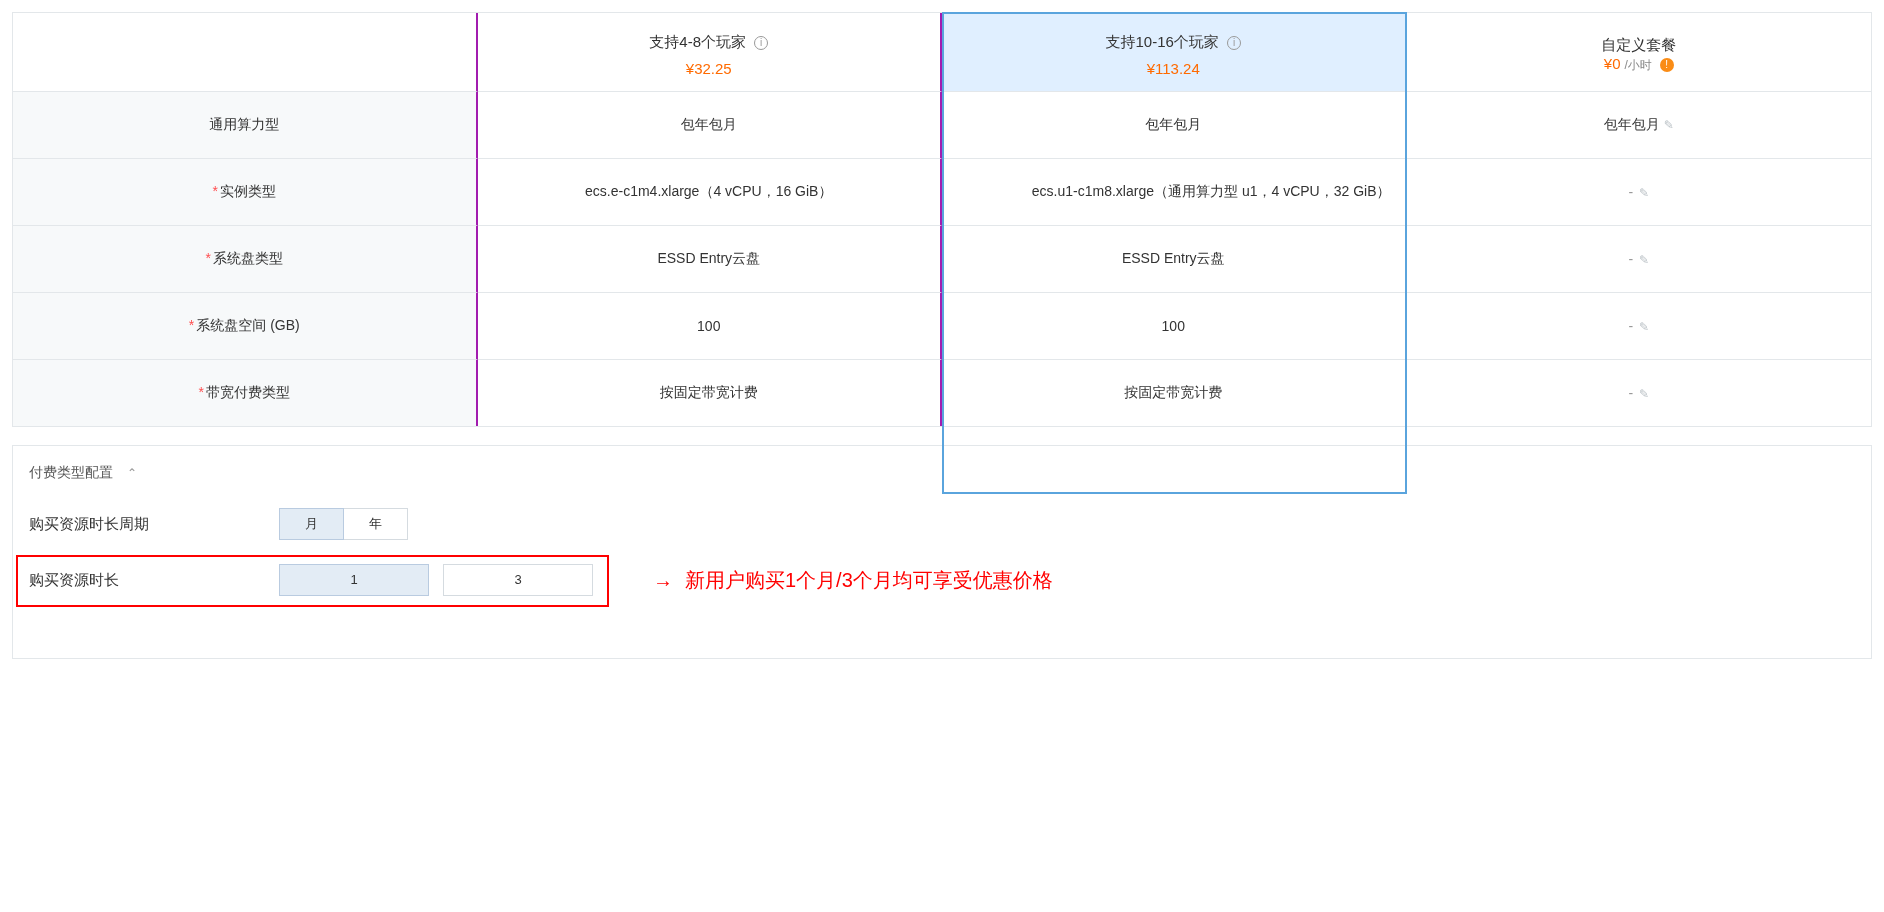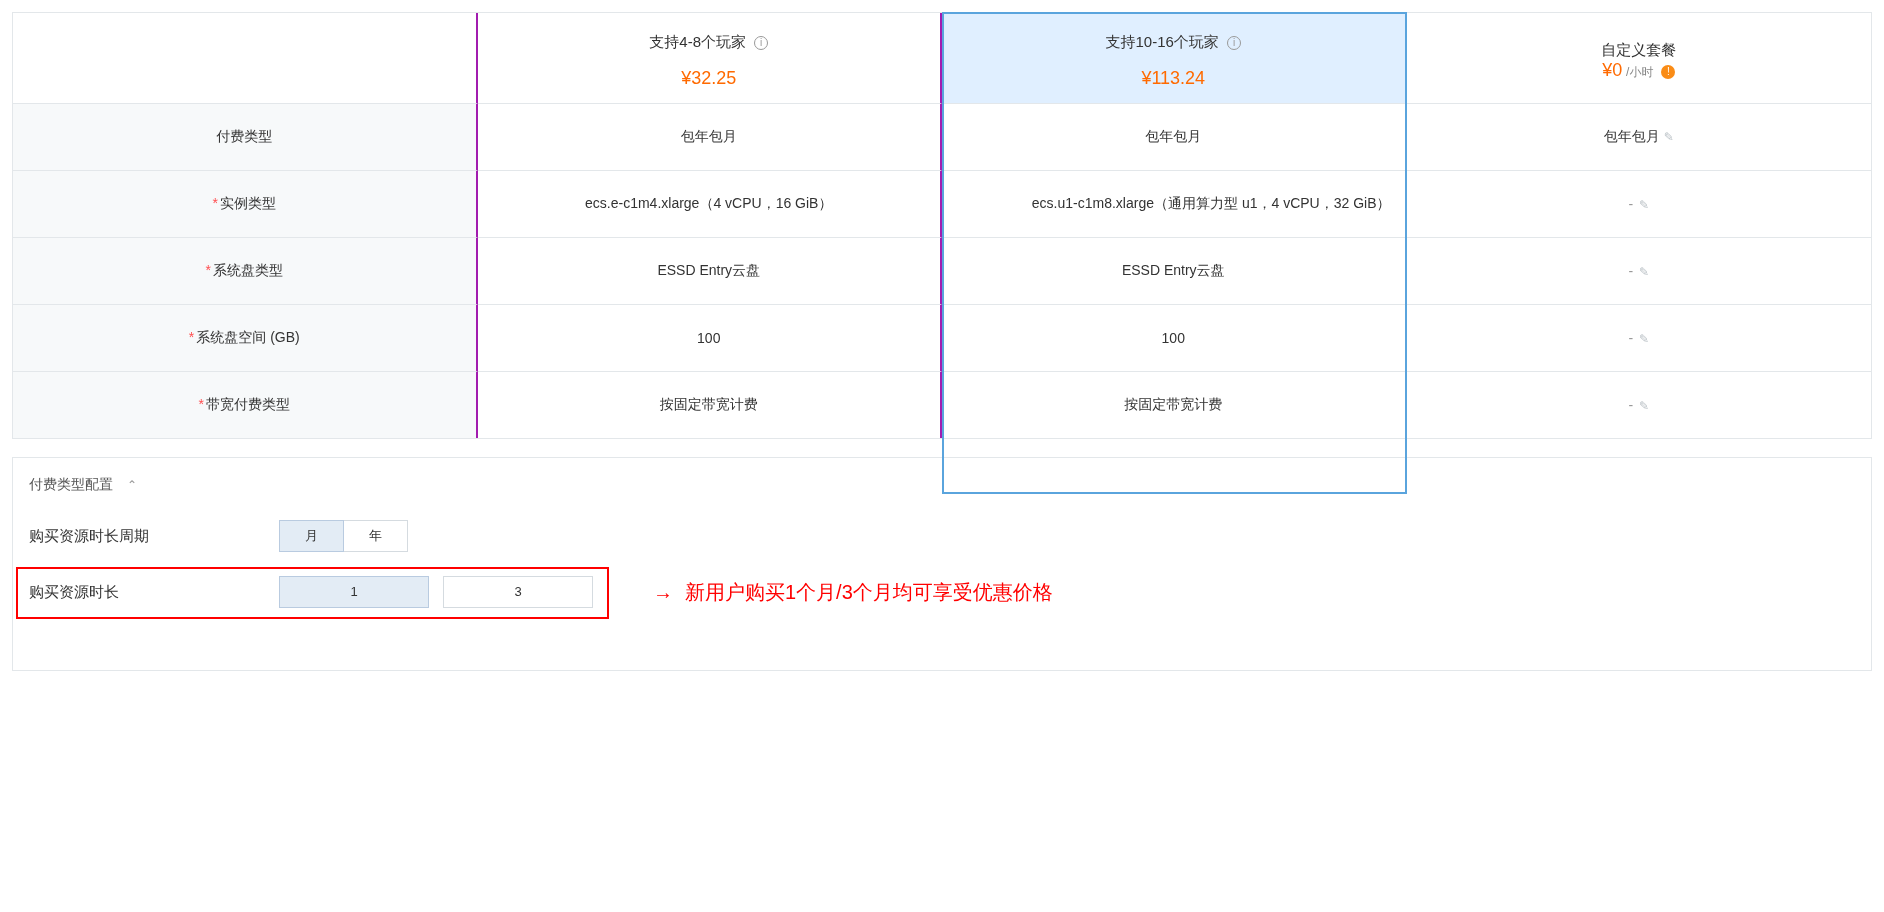--- a/index.html
+++ b/index.html
@@ -45,21 +45,21 @@
 
     .plan-table th.header {
       background: #ffffff;
       padding: 20px 14px 14px;
     }
     .plan-table th.header.selected {
       background: #e0efff;
     }
 
     .header-title { color: #333; font-size: 15px; }
-    .header-price { color: #ff6a00; font-size: 18px; margin-top: 16px; }
+    .header-price { color: #ff6a00; font-size: 15px; margin-top: 8px; }
     .header-price-unit { color: #888; font-size: 12px; }
 
     .req { color: #ff4d4f; margin-right: 2px; }
     .edit-dash { color: #999; letter-spacing: 2px; }
 
     .info-icon {
       display: inline-block;
       width: 14px; height: 14px;
       line-height: 12px;
       border: 1px solid #999;
@@ -205,21 +205,21 @@
           </div>
           <div>
             <span class="header-price">¥0</span>
             <span class="header-price-unit">/小时</span>
             <span class="warn-dot">!</span>
           </div>
         </th>
       </tr>
 
       <tr>
-        <td class="rowlabel">付费类型</td>
+        <td class="rowlabel">通用算力型</td>
         <td>包年包月</td>
         <td>包年包月</td>
         <td>
           <span>包年包月</span><span class="pencil-icon">✎</span>
         </td>
       </tr>
 
       <tr>
         <td class="rowlabel"><span class="req">*</span><span>实例类型</span></td>
         <td>ecs.e-c1m4.xlarge（4 vCPU，16 GiB）</td>

